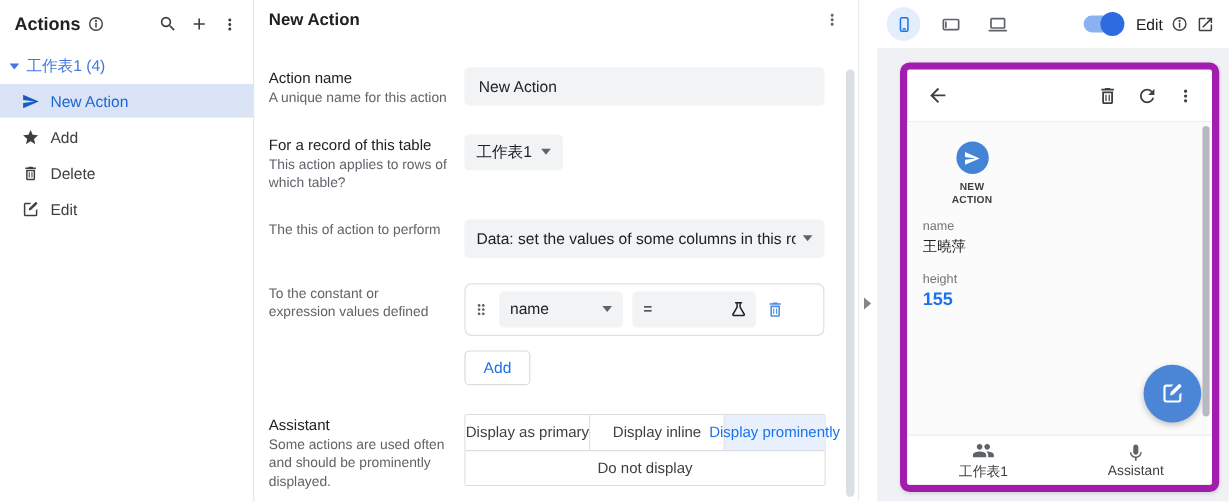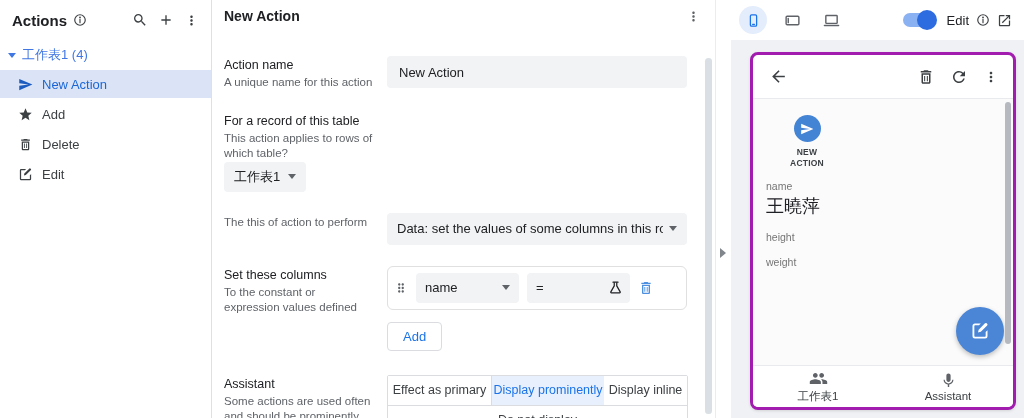--- a/index.html
+++ b/index.html
@@ -68,21 +68,21 @@
   .pv-toolbar { height:40px; display:flex; align-items:center; padding:0 12px 0 8px; background:#fff; flex:none; }
   .dev-btn { width:28px; height:28px; border-radius:50%; display:flex; align-items:center; justify-content:center;
              color:#5f6368; cursor:pointer; background:none; border:none; }
   .dev-btn.active { background:#e3edfc; color:#1a73e8; }
   .dev-btn + .dev-btn { margin-left:11px; }
   .pv-right { margin-left:auto; display:flex; align-items:center; gap:7px; }
   .toggle { width:33px; height:14px; border-radius:8px; background:#8ab1f2; position:relative; cursor:pointer; }
   .toggle .knob { position:absolute; right:-1px; top:-3px; width:20px; height:20px; border-radius:50%; background:#2d6be0; }
   .edit-lbl { font-size:13px; color:#202124; margin-left:4px; }
   .pv-stage { flex:1; background:#eff1f4; position:relative; }
-  .phone { position:absolute; left:19px; right:8px; top:12px; bottom:8px; background:#fff; border:3px solid #a21caf;
+  .phone { position:absolute; left:19px; right:8px; top:12px; bottom:8px; background:#fff; border:6px solid #a21caf;
            border-radius:8px; box-shadow:0 1px 3px rgba(0,0,0,.12); display:flex; flex-direction:column; overflow:hidden; }
   .ph-appbar { height:44px; flex:none; display:flex; align-items:center; padding:0 14px 0 16px; border-bottom:1px solid #e8eaed; color:#3c4043; }
   .ph-appbar .right { margin-left:auto; display:flex; align-items:center; gap:15px; }
   .ph-content { flex:1; position:relative; background:#fbfbfc; padding:16px 14px 0 13px; overflow:hidden; }
   .action-block { width:54px; margin-left:14px; margin-bottom:12px; display:flex; flex-direction:column; align-items:center; }
   .action-circle { width:27px; height:27px; border-radius:50%; background:#4484d4; display:flex; align-items:center; justify-content:center; color:#fff; }
   .action-cap { margin-top:5px; font-size:8.5px; font-weight:700; color:#3c4043; text-align:center; line-height:1.25; letter-spacing:.2px; width:54px; }
   .ph-field { margin-bottom:13px; }
   .ph-field .k { font-size:10.5px; color:#757575; margin-bottom:2px; }
   .ph-field .v { font-size:15px; color:#202124; }
@@ -188,21 +188,21 @@
       <div class="frow">
         <div class="fl">
           <div class="lab">Action name</div>
           <div class="help">A unique name for this action</div>
         </div>
         <div class="fc">
           <input class="tinput" type="text" value="New Action" style="">
         </div>
       </div>
 
-      <div class="frow" style="flex-direction:column;">
+      <div class="frow" style="">
         <div class="fl">
           <div class="lab">For a record of this table</div>
           <div class="help">This action applies to rows of which table?</div>
         </div>
         <div class="fc">
           <div class="chip">
             <span>工作表1</span>
             <span class="caret"></span>
           </div>
         </div>
@@ -215,21 +215,20 @@
         <div class="fc">
           <div class="select-like">
             <span style="white-space:nowrap;overflow:hidden;">Data: set the values of some columns in this row</span>
             <span class="caret" style="margin-left:6px;flex:none;"></span>
           </div>
         </div>
       </div>
 
       <div class="frow" style="margin-bottom:24px;">
         <div class="fl">
-          <div class="lab">Set these columns</div>
           <div class="help">To the constant or expression values defined</div>
         </div>
         <div class="fc">
           <div class="colrow">
             <span style="color:#5f6368;">
               <svg width="14" height="14" viewBox="0 0 24 24" fill="currentColor">
                   <path d="M11 18c0 1.1-.9 2-2 2s-2-.9-2-2 .9-2 2-2 2 .9 2 2zm-2-8c-1.1 0-2 .9-2 2s.9 2 2 2 2-.9 2-2-.9-2-2-2zm0-6c-1.1 0-2 .9-2 2s.9 2 2 2 2-.9 2-2-.9-2-2-2zm6 4c1.1 0 2-.9 2-2s-.9-2-2-2-2 .9-2 2 .9 2 2 2zm0 2c-1.1 0-2 .9-2 2s.9 2 2 2 2-.9 2-2-.9-2-2-2zm0 6c-1.1 0-2 .9-2 2s.9 2 2 2 2-.9 2-2-.9-2-2-2z"></path>
                 </svg>
             </span>
             <div class="mini-select">
@@ -256,23 +255,23 @@
         </div>
       </div>
 
       <div class="frow">
         <div class="fl">
           <div class="lab">Assistant</div>
           <div class="help" style="width:160px;">Some actions are used often and should be prominently displayed.</div>
         </div>
         <div class="fc">
           <div class="seg">
-            <div class="seg-cell">Effect as primary</div>
+            <div class="seg-cell">Display as primary</div>
+            <div class="seg-cell">Display inline</div>
             <div class="seg-cell selected">Display prominently</div>
-            <div class="seg-cell">Display inline</div>
             <div class="seg-cell seg-wide">Do not display</div>
           </div>
         </div>
       </div>
 
     </div>
 
     <div class="ed-scrollbar">
         <div class="ed-thumb"></div>
       </div>
@@ -357,27 +356,27 @@
               <svg width="14" height="14" viewBox="0 0 24 24" fill="currentColor">
                   <path d="M2.01 21L23 12 2.01 3 2 10l15 2-15 2z"></path>
                 </svg>
             </div>
             <div class="action-cap" style="white-space:pre-line;">NEW
 ACTION</div>
           </div>
 
           <div class="ph-field">
             <div class="k">name</div>
-            <div class="v" style="font-size:18px;">王曉萍</div>
+            <div class="v" style="font-size:12px;">王曉萍</div>
           </div>
           <div class="ph-field">
             <div class="k">height</div>
+            <div class="v blue">155</div>
           </div>
           <div class="ph-field">
-            <div class="k">weight</div>
           </div>
 
           <button class="fab">
             <svg width="20" height="20" viewBox="0 0 24 24" fill="currentColor">
                 <path d="M3 6a3 3 0 0 1 3-3h7l-2.2 2.2H6A.8.8 0 0 0 5.2 6v12a.8.8 0 0 0 .8.8h12a.8.8 0 0 0 .8-.8v-4.8L21 11v7a3 3 0 0 1-3 3H6a3 3 0 0 1-3-3V6z"></path>
                 <path d="M20.6 3.4a1.4 1.4 0 0 1 0 2L13 13l-3.4.8.8-3.4 7.6-7.6a1.4 1.4 0 0 1 2 0l.6.6z"></path>
               </svg>
           </button>
           <div class="ph-scrollbar"></div>
         </div>

